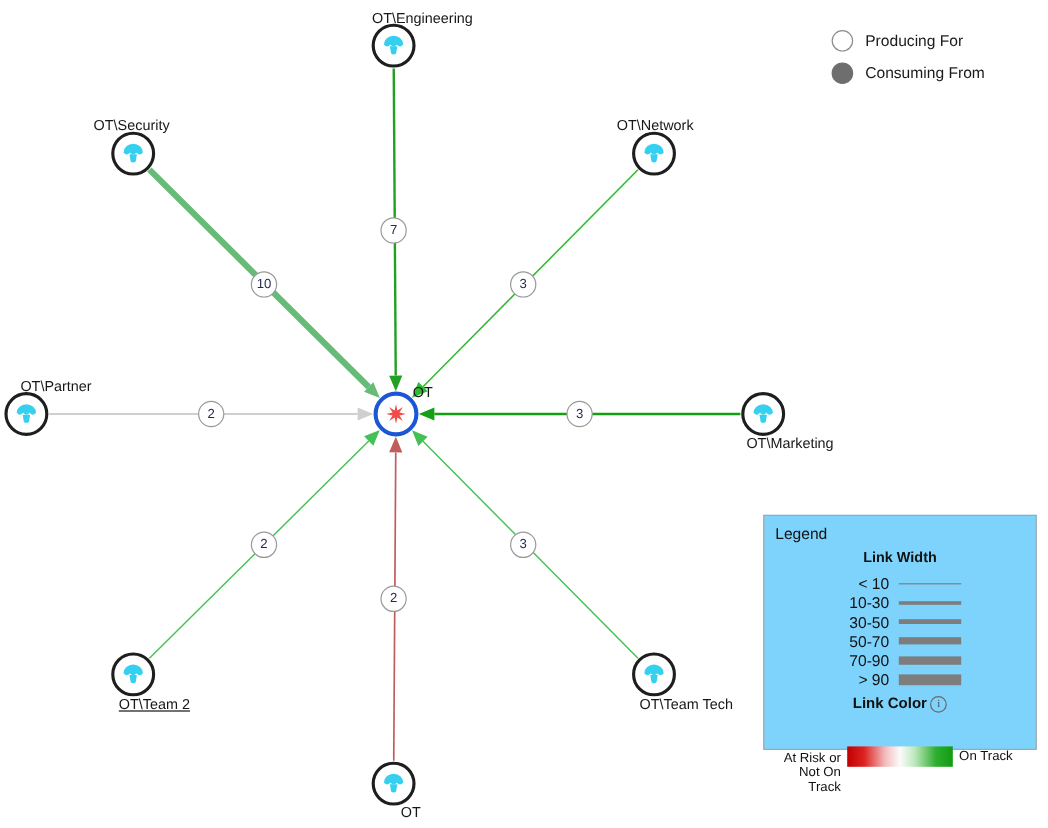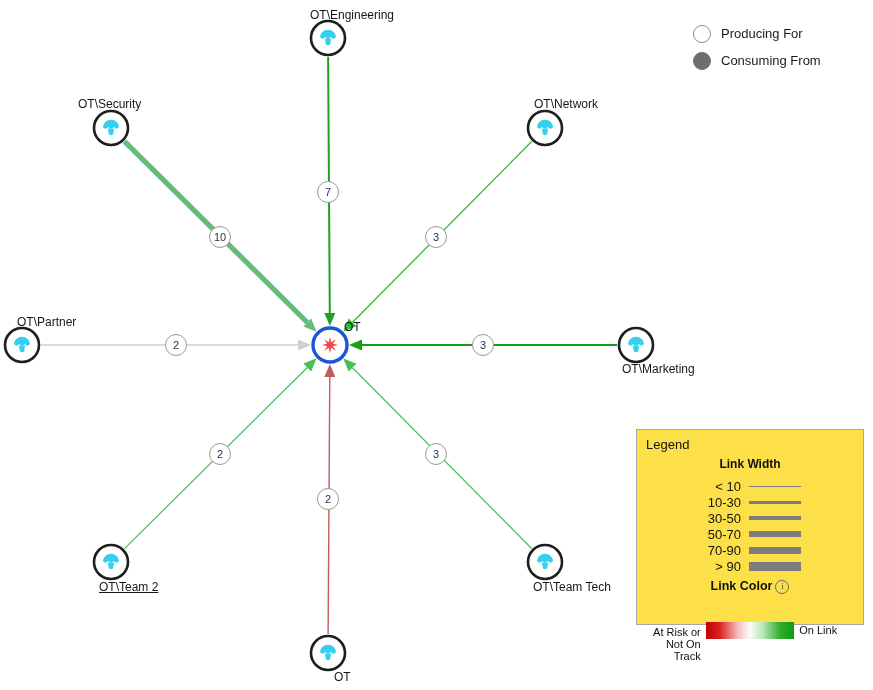--- a/index.html
+++ b/index.html
@@ -95,21 +95,21 @@
   }
 
   
   #legend-panel {
     position: absolute;
     left: 636px;
     top: 429px;
     width: 228px;
     height: 196px;
     border: 1px solid #a6a6a6;
-    background: #fde047;
+    background: #7dd3fc;
     box-sizing: border-box;
   }
   #legend-title {
     position: absolute;
     left: 9px;
     top: 7px;
     font-size: 13px;
     color: #121212;
   }
   #link-width-title {
@@ -296,21 +296,21 @@
           <g>
             <polygon points="330.00,336.80 331.19,342.14 335.80,339.20 332.86,343.81 338.20,345.00 332.86,346.19 335.80,350.80 331.19,347.86 330.00,353.20 328.81,347.86 324.20,350.80 327.14,346.19 321.80,345.00 327.14,343.81 324.20,339.20 328.81,342.14" fill="#f04a4a"></polygon>
           </g>
         </g>
       </g>
     </svg>
 
   <div id="node-labels-layer">
       <div class="node-label" style="left: 310px; top: 8px;">OT\Engineering</div>
       <div class="node-label" style="left: 78px; top: 97px;">OT\Security</div>
-      <div class="node-label" style="left: 534px; top: 97px;">OT\Network</div>
+      <div class="node-label" style="left: 514px; top: 97px;">OT\Network</div>
       <div class="node-label" style="left: 17px; top: 315px;">OT\Partner</div>
       <div class="node-label" style="left: 622px; top: 362px;">OT\Marketing</div>
       <div class="node-label" style="left: 99px; top: 580px; text-decoration: underline;">OT\Team 2</div>
       <div class="node-label" style="left: 533px; top: 580px;">OT\Team Tech</div>
       <div class="node-label" style="left: 334px; top: 670px;">OT</div>
       <div class="node-label" style="left: 344px; top: 320px;">OT</div>
     </div>
   <div id="edge-badges-layer">
       <div class="edge-badge" style="left: 317px; top: 181px;">7</div>
       <div class="edge-badge" style="left: 209px; top: 226px;">10</div>
@@ -365,17 +365,17 @@
 
     <div id="link-color-title">
       <span>Link Color</span><span class="info-icon">i</span>
     </div>
     <div id="link-color-scale">
       <div id="scale-left-label">
         <div>At Risk or</div>
         <div>Not On Track</div>
       </div>
       <div id="scale-bar"></div>
-      <div id="scale-right-label">On Link</div>
+      <div id="scale-right-label">On Track</div>
     </div>
   </div>
 
 </div>
 
 </body></html>

